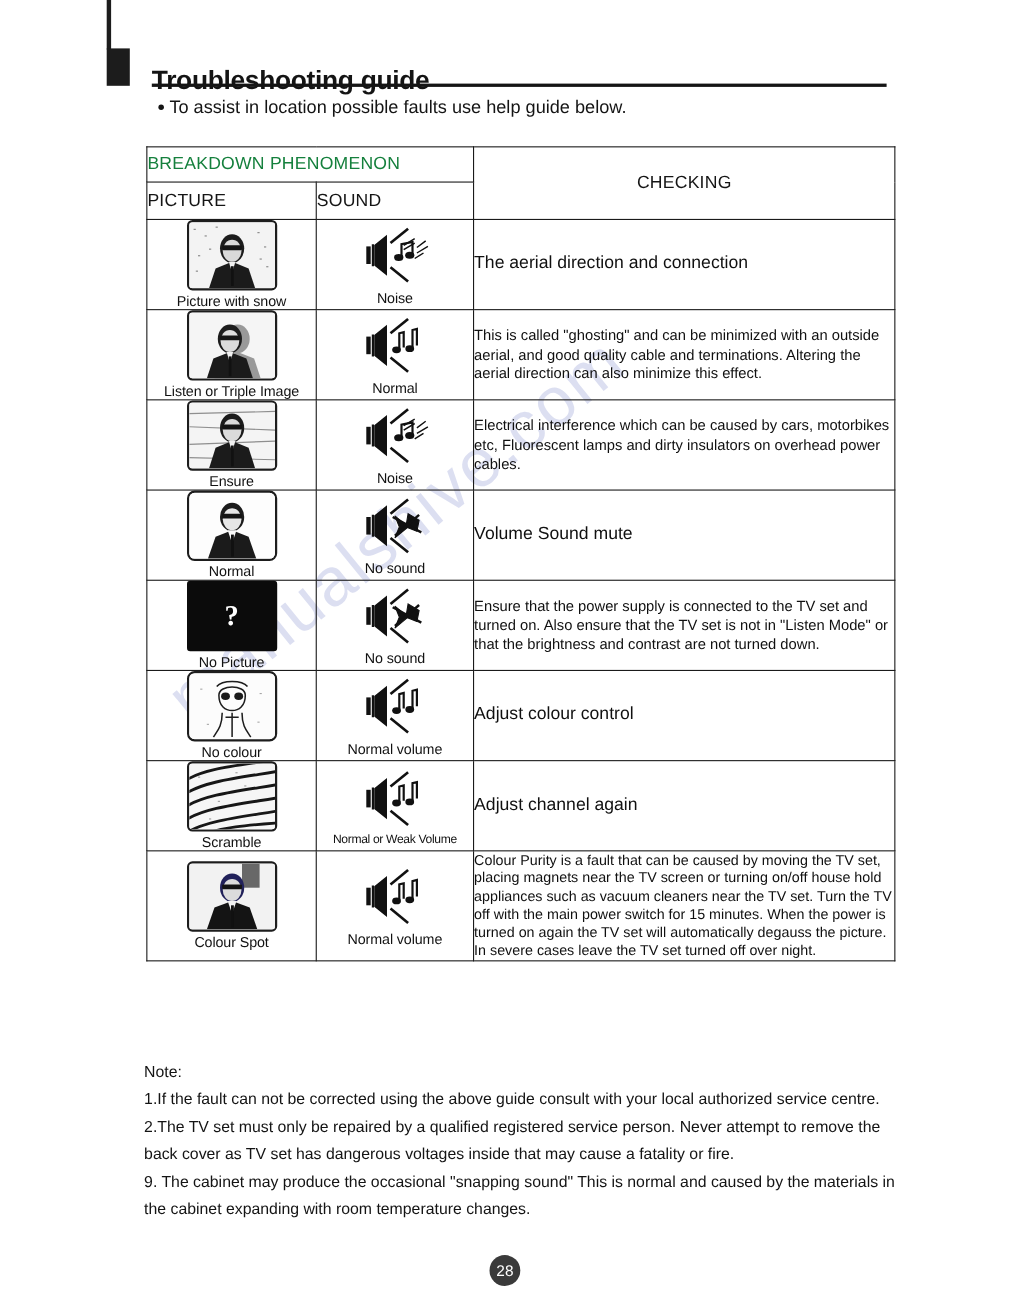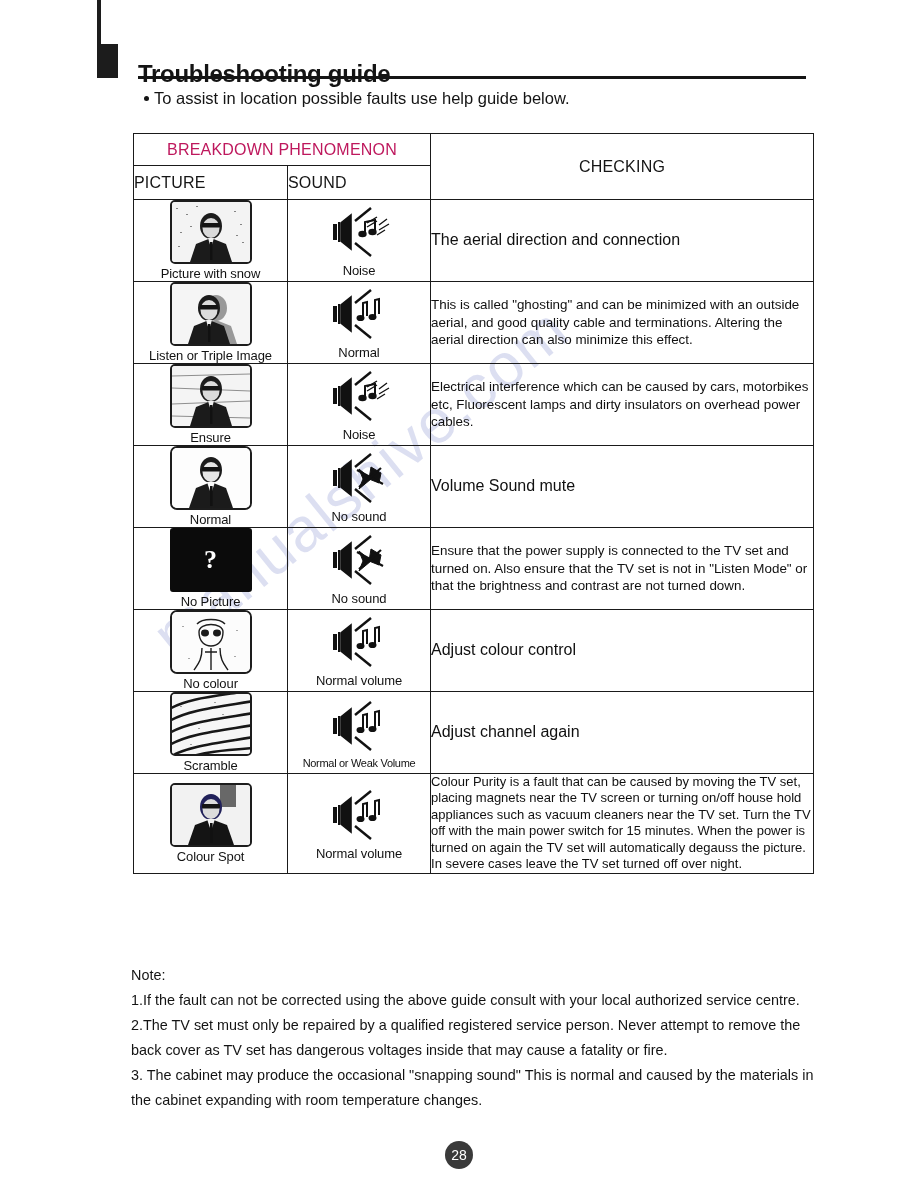--- a/index.html
+++ b/index.html
@@ -86,25 +86,25 @@
     border: 1.6px solid #1a1a1a;
     padding: 0;
     vertical-align: middle;
     font-weight: normal;
   }
   .col-pic   { width: 154px; }
   .col-snd   { width: 143px; }
   .col-check { width: 383px; }
 
   .hdr-span {
-    text-align: center;
+    text-align: left;
     font-size: 16px;
     height: 31px;
     letter-spacing: 0.2px;
-    color: #be185d;
+    color: #15803d;
     margin-top: 25px;
   }
   .hdr-sub {
     text-align: left;
     font-size: 16px;
     height: 33px;
     letter-spacing: 0.2px;
     color: #151515;
   }
   .hdr-checking {
@@ -556,16 +556,16 @@
       <td class="cell-check dense">Colour Purity is a fault that can be caused by moving the TV set, placing magnets near the TV screen or turning on/off house hold appliances such as vacuum cleaners near the TV set. Turn the TV off with the main power switch for 15 minutes. When the power is turned on again the TV set will automatically degauss the picture. In severe cases leave the TV set turned off over night.</td>
     </tr>
 
   </tbody>
 </table>
 
 <div id="notes">
   <span class="note-line">Note:</span>
   <span class="note-line">1.If the fault can not be corrected using the above guide consult with your local authorized service centre.</span>
   <span class="note-line">2.The TV set must only be repaired by a qualified registered service person.  Never attempt to remove the back cover as TV set has dangerous voltages inside that may cause a fatality or fire.</span>
-  <span class="note-line">3. The cabinet may produce the occasional "snapping sound" This is normal and caused by the materials in the cabinet expanding with room temperature changes.</span>
+  <span class="note-line">9. The cabinet may produce the occasional "snapping sound" This is normal and caused by the materials in the cabinet expanding with room temperature changes.</span>
 </div>
 
 <div id="page-number">28</div>
 
 </body></html>

